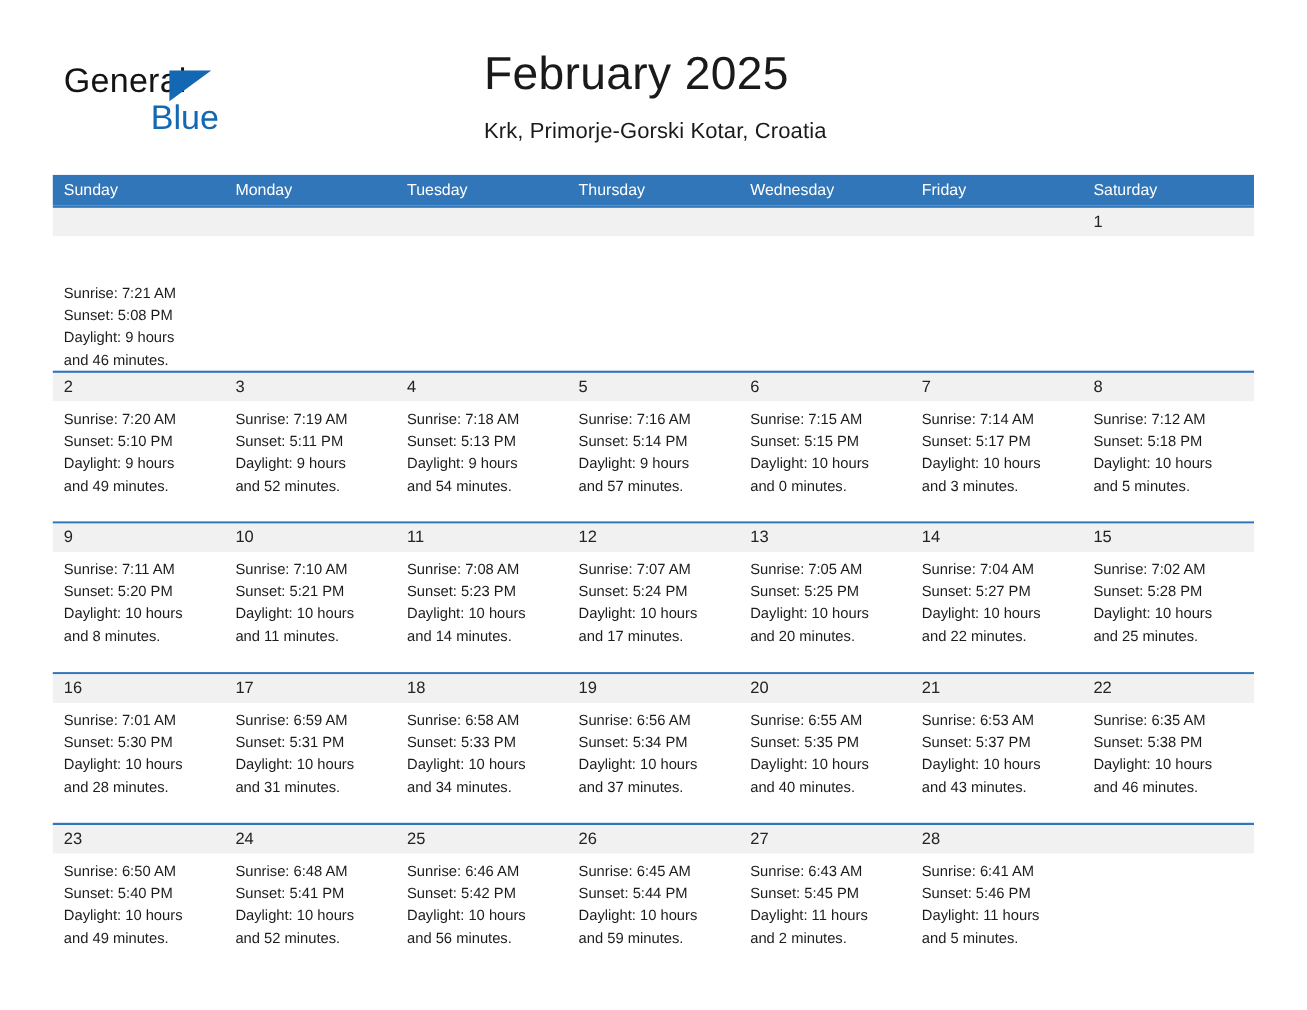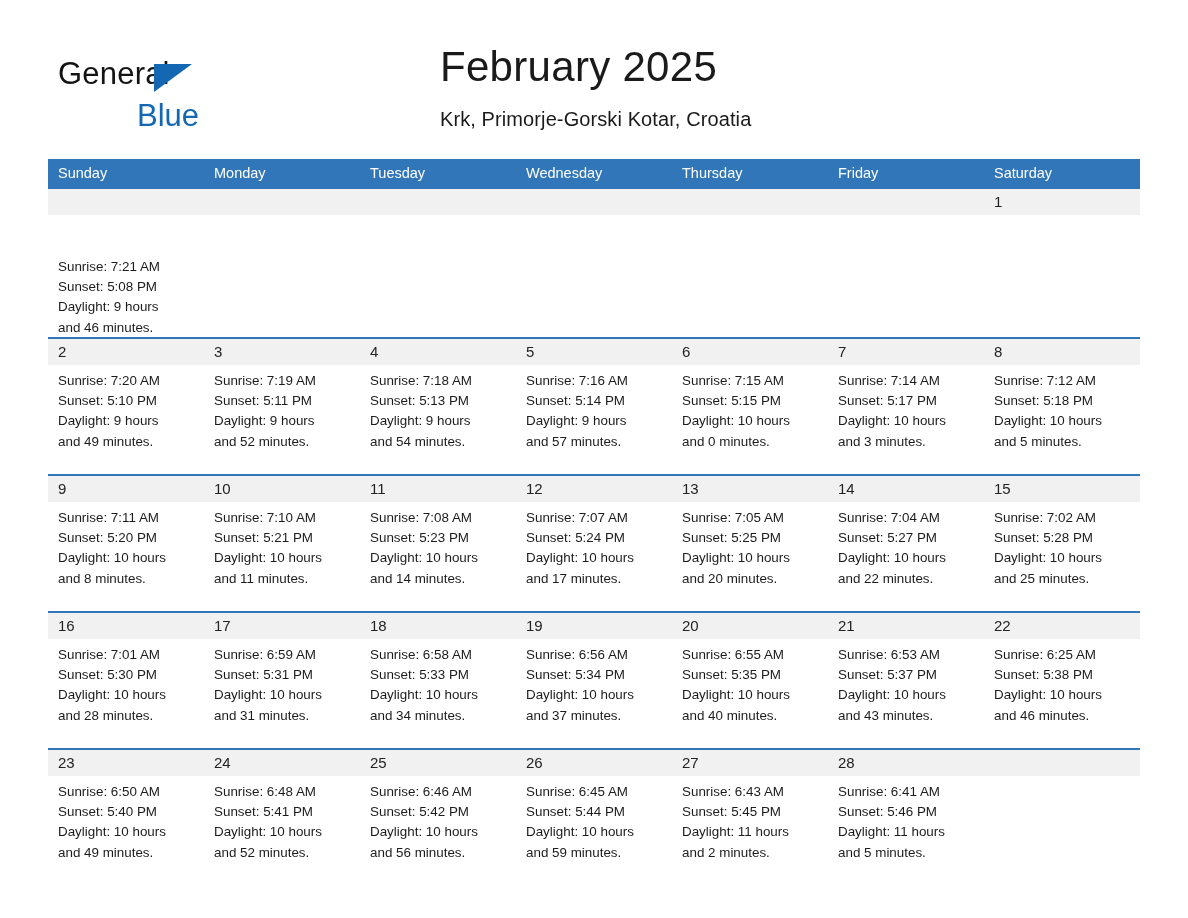--- a/index.html
+++ b/index.html
@@ -46,21 +46,21 @@
     left: 96px;
     top: 8px;
     width: 0;
     height: 0;
     border-left: 38px solid #1467b3;
     border-bottom: 28px solid transparent;
   }
   .logo-blue {
     position: absolute;
     left: 79px;
-    top: 42px;
+    top: 33px;
     font-size: 31px;
     color: #1467b3;
     line-height: 36px;
     white-space: nowrap;
   }
 
   .title-block {
     position: absolute;
     right: 0;
     top: 0;
@@ -160,22 +160,22 @@
     </div>
 
   </div>
 
   <div class="calendar">
 
     <div class="dow-row">
       <div class="dow-cell">Sunday</div>
       <div class="dow-cell">Monday</div>
       <div class="dow-cell">Tuesday</div>
+      <div class="dow-cell">Thursday</div>
       <div class="dow-cell">Wednesday</div>
-      <div class="dow-cell">Thursday</div>
       <div class="dow-cell">Friday</div>
       <div class="dow-cell">Saturday</div>
     </div>
 
     <div class="week wk-h-120">
       <div class="week-numbers">
         <div class="num-cell"></div>
         <div class="num-cell"></div>
         <div class="num-cell"></div>
         <div class="num-cell"></div>
@@ -382,21 +382,21 @@
           <div>Daylight: 10 hours</div>
           <div>and 40 minutes.</div>
         </div>
         <div class="body-cell">
           <div>Sunrise: 6:53 AM</div>
           <div>Sunset: 5:37 PM</div>
           <div>Daylight: 10 hours</div>
           <div>and 43 minutes.</div>
         </div>
         <div class="body-cell">
-          <div>Sunrise: 6:25 AM</div>
+          <div>Sunrise: 6:35 AM</div>
           <div>Sunset: 5:38 PM</div>
           <div>Daylight: 10 hours</div>
           <div>and 46 minutes.</div>
         </div>
       </div>
     </div>
 
     <div class="week wk-h-108">
       <div class="week-numbers">
         <div class="num-cell">23</div>

